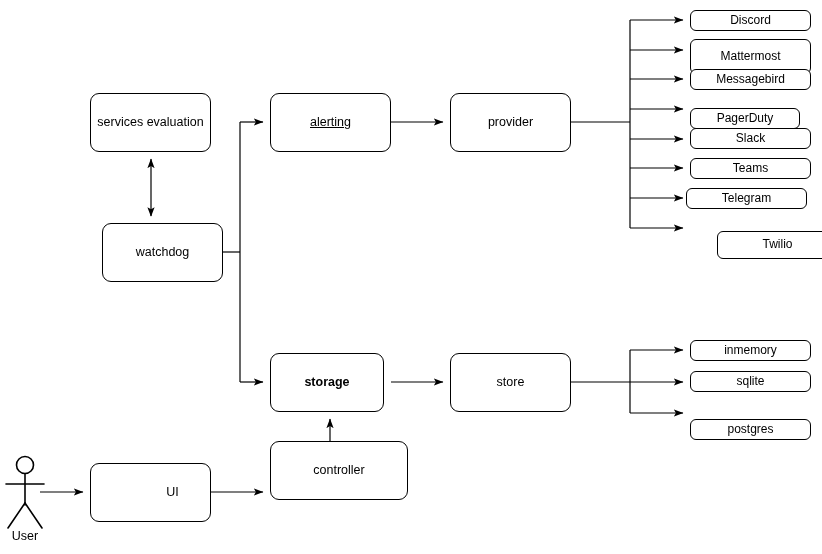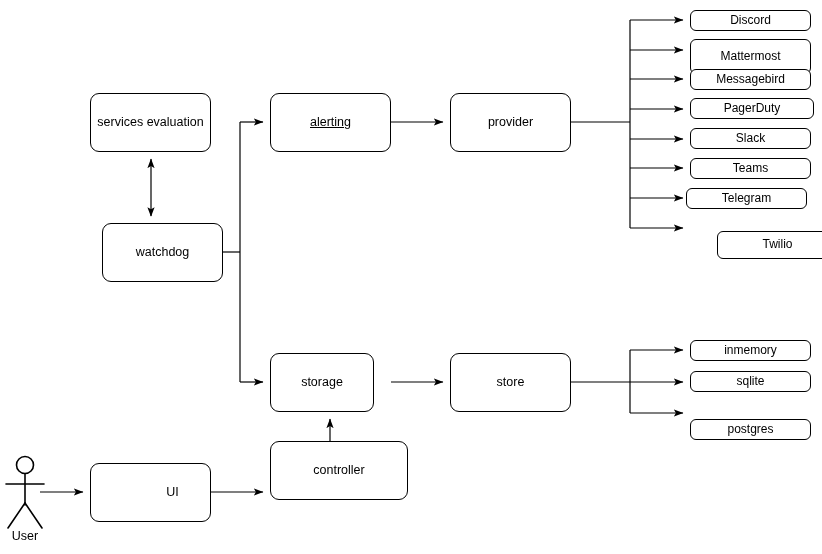--- a/index.html
+++ b/index.html
@@ -126,21 +126,21 @@
   </div>
 
   <div class="node" style="left:270px; top:93px; width:121px; height:59px;text-decoration:underline;">
     <span>alerting</span>
   </div>
 
   <div class="node" style="left:450px; top:93px; width:121px; height:59px;">
     <span>provider</span>
   </div>
 
-  <div class="node" style="left:270px; top:353px; width:104px; height:59px;">
+  <div class="node" style="left:270px; top:353px; width:114px; height:59px;font-weight:bold;">
     <span>storage</span>
   </div>
 
   <div class="node" style="left:450px; top:353px; width:121px; height:59px;">
     <span>store</span>
   </div>
 
   <div class="node" style="left:90px; top:463px; width:121px; height:59px;padding-left:44px;">
     <span>UI</span>
   </div>
@@ -154,21 +154,21 @@
   </div>
 
   <div class="node leaf" style="left:690px; top:39px; width:121px; height:35px;">
     <span>Mattermost</span>
   </div>
 
   <div class="node leaf" style="left:690px; top:69px; width:121px; height:21px;">
     <span>Messagebird</span>
   </div>
 
-  <div class="node leaf" style="left:690px; top:98px; width:124px; height:21px;">
+  <div class="node leaf" style="left:690px; top:108px; width:110px; height:21px;">
     <span>PagerDuty</span>
   </div>
 
   <div class="node leaf" style="left:690px; top:128px; width:121px; height:21px;">
     <span>Slack</span>
   </div>
 
   <div class="node leaf" style="left:690px; top:158px; width:121px; height:21px;">
     <span>Teams</span>
   </div>

